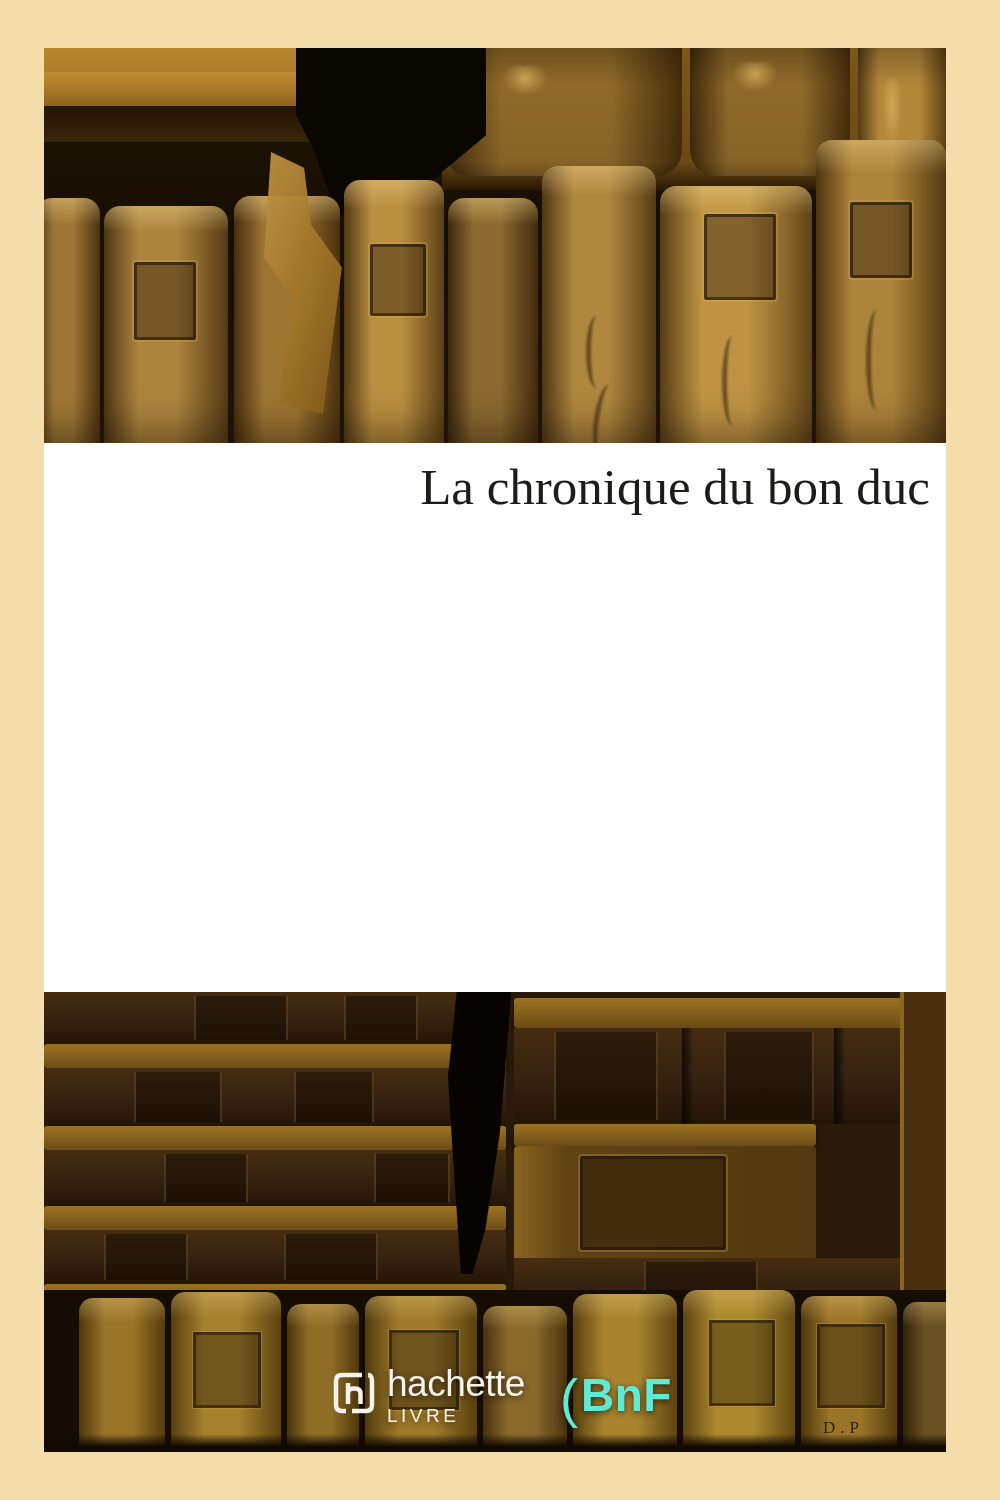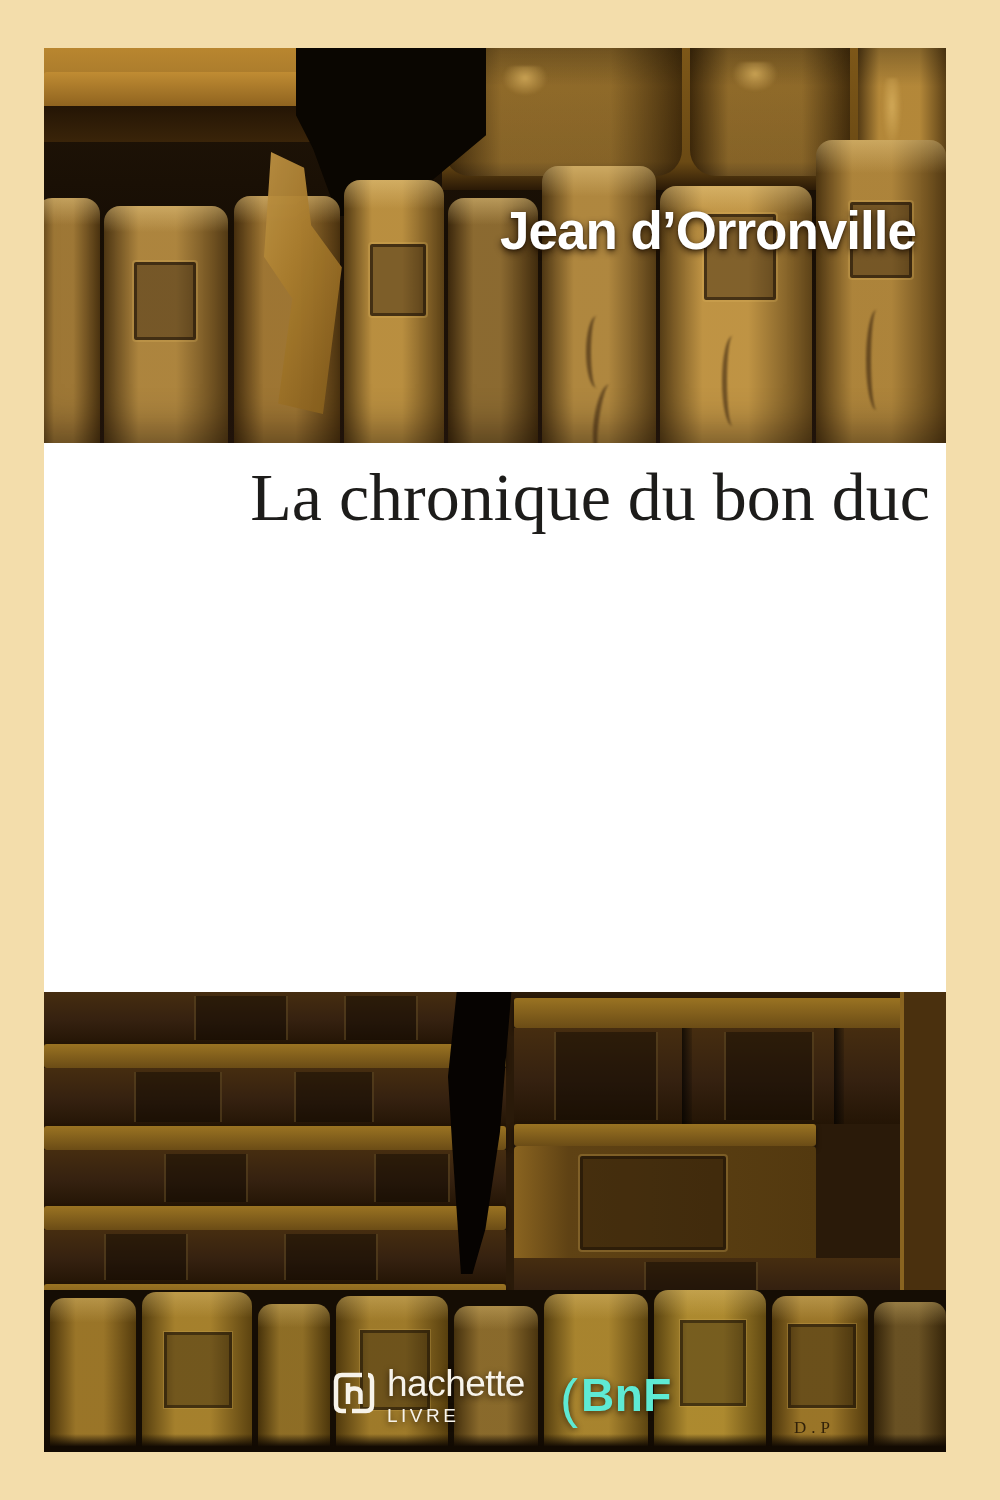--- a/index.html
+++ b/index.html
@@ -57,21 +57,21 @@
     position:absolute;right:30px;top:152px;z-index:10;
     color:#ffffff;font-size:53px;font-weight:bold;letter-spacing:-1px;
     text-shadow:0 3px 7px rgba(30,15,0,.8),0 1px 2px rgba(30,15,0,.6);
     white-space:nowrap;}
   
   .title-band{
     position:absolute;left:0;top:395px;width:902px;height:549px;background:#ffffff;
     text-align:right;padding:16px 16px 0 0;box-sizing:border-box;}
   .title-line{
     font-family:"Liberation Serif", serif;color:#1d1c1a;
-    font-size:68px;line-height:1.12;white-space:nowrap;}
+    font-size:51px;line-height:1.12;white-space:nowrap;}
   
   .photo-bottom{
     position:absolute;left:0;top:944px;width:902px;height:460px;
     background:#2a1a09;overflow:hidden;}
   .edge{position:absolute;height:24px;border-radius:3px;
     background:linear-gradient(180deg,#9a7322,#6b4c16);
     box-shadow:0 3px 5px rgba(0,0,0,.5);}
   .bodyrow{position:absolute;
     background:linear-gradient(180deg,#462d10 0%,#352110 55%,#241505 100%);}
   .patch{position:absolute;top:4px;bottom:4px;background:rgba(16,9,2,.45);
@@ -80,21 +80,21 @@
   .black-wedge{position:absolute;left:404px;top:0;width:72px;height:282px;background:#060301;
     clip-path:polygon(12% 0,88% 0,72% 50%,52% 84%,34% 100%,18% 100%,6% 55%,0 30%);}
   .big-book{position:absolute;left:470px;top:154px;width:302px;height:112px;
     background:linear-gradient(90deg,#8a6420 0%,#5f4214 18%,#53390f 100%);border-radius:4px 4px 0 0;}
   .right-col{position:absolute;left:856px;top:0;width:46px;height:300px;
     background:#4a300e;border-left:4px solid #8a6420;}
   .upright-row{position:absolute;left:0;right:0;top:298px;bottom:0;background:#150d04;}
   .usp{position:absolute;bottom:0;border-radius:14px 14px 0 0;
     background-image:
       linear-gradient(180deg,rgba(235,205,130,.35) 0%,rgba(235,205,130,0) 16%),
-      linear-gradient(90deg,rgba(20,11,2,.5) 0%,rgba(250,220,150,.14) 30%,rgba(250,220,150,.14) 62%,rgba(20,11,2,.45) 100%);}
+      linear-gradient(90deg,rgba(20,11,2,.5) 0%,rgba(250,220,150,.14) 30%,rgba(250,220,150,.14) 62%,rgba(20,11,2,.45) 100%); margin-left: 29px;}
   .ulab{position:absolute;background:rgba(20,12,3,.35);
     border:3px solid rgba(30,18,5,.55);outline:1px solid rgba(220,180,90,.25);}
   .dp-mark{position:absolute;font-family:"Liberation Serif",serif;
     font-size:17px;letter-spacing:5px;color:rgba(32,19,4,.85);}
   .floor{position:absolute;left:0;right:0;bottom:0;height:18px;
     background:linear-gradient(180deg,rgba(18,10,2,0),#120a02 70%);}
   
   .hachette-group{position:absolute;left:288px;top:376px;z-index:20;
     display:flex;gap:11px;align-items:flex-start;color:#f7f3ea;
     text-shadow:0 2px 6px rgba(20,10,0,.7);}
@@ -145,21 +145,20 @@
       <div class="label" style="left:44px;top:28px;width:66px;height:80px;"></div>
       <div class="script-mark" style="left:62px;top:150px;height:90px;"></div>
     </div>
     <div class="sp" style="left:772px;width:130px;top:92px;background-color:#9c7026;">
       <div class="label" style="left:34px;top:62px;width:56px;height:70px;"></div>
       <div class="script-mark" style="left:50px;top:170px;height:100px;"></div>
     </div>
 
     <div class="flap"></div>
 
-    <div class="author">Jean d’Orronville</div>
   </div>
 
   <div class="title-band">
     <div class="title-line">La chronique du bon duc</div>
   </div>
 
   <div class="photo-bottom">
 
     <div class="bodyrow" style="left:0;top:0;width:462px;height:52px;">
       <div class="patch" style="left:150px;width:90px;"></div>

